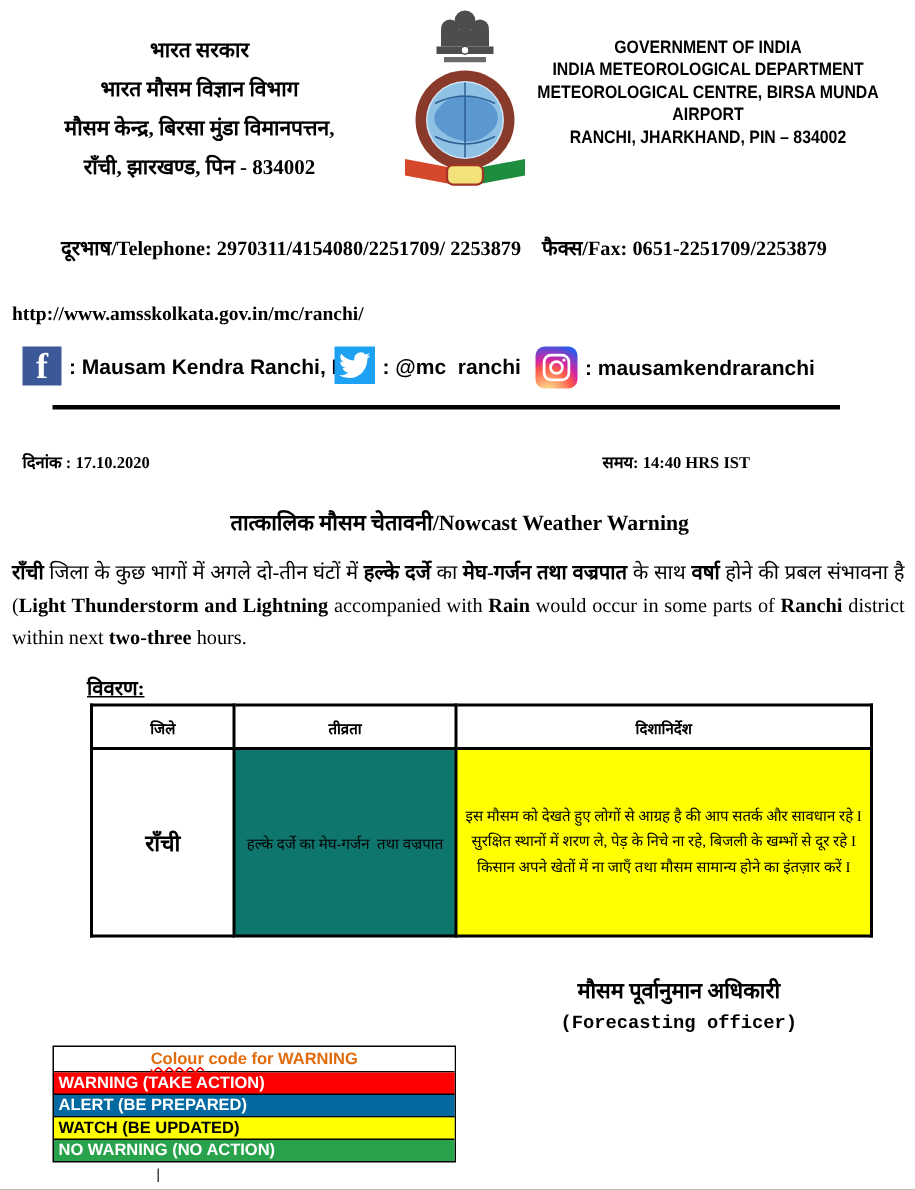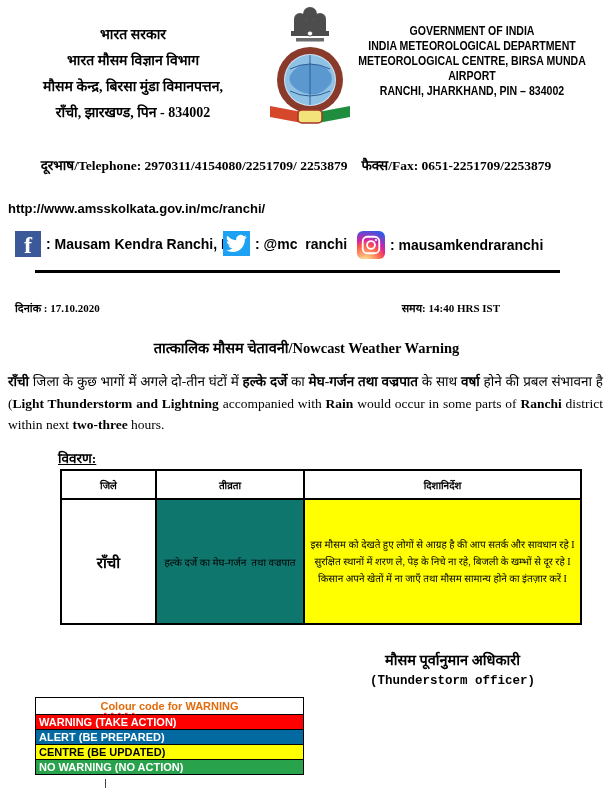--- a/index.html
+++ b/index.html
@@ -14,21 +14,21 @@
              font-family:"Liberation Sans",sans-serif;font-weight:bold;font-size:12px;
              line-height:15px;transform:scaleX(.88);transform-origin:50% 0;}
 
   
   .phone-line{position:absolute;left:0;top:156px;width:592px;text-align:center;
               font-weight:bold;font-size:13.5px;}
   .phone-line .gap{display:inline-block;width:14px;}
   .email-line{position:absolute;left:8px;top:180px;width:594px;font-weight:bold;
               font-size:13.5px;padding-left:47px;box-sizing:border-box;}
   .email-link{color:#0563C1;text-decoration:underline;}
-  .url-line{position:absolute;left:8px;top:201px;font-family:Liberation Sans, sans-serif;
+  .url-line{position:absolute;left:8px;top:201px;font-family:Liberation Serif, serif;
             font-weight:bold;font-size:13px;}
 
   
   .social{position:absolute;left:15px;top:231px;width:580px;height:30px;
           font-family:"Liberation Sans",sans-serif;font-weight:bold;font-size:14px;}
   .social .grp{position:absolute;display:flex;align-items:center;gap:5px;white-space:pre;}
   .grp.fb{left:0;} .grp.tw{left:208;left:208px;} .grp.ig{left:342px;}
   .icon-fb{width:26px;height:26px;background:#3B5998;color:#fff;display:flex;
            align-items:flex-end;justify-content:center;font-family:"Liberation Serif",serif;
            font-weight:bold;font-size:24px;line-height:23px;overflow:hidden;}
@@ -187,27 +187,27 @@
         <div>इस मौसम को देखते हुए लोगों से आग्रह है की आप सतर्क और सावधान रहे I</div>
         <div>सुरक्षित स्थानों में शरण ले, पेड़ के निचे ना रहे,  बिजली के खम्भों से दूर रहे I</div>
         <div>किसान अपने खेतों में ना जाएँ तथा मौसम सामान्य होने का इंतज़ार करें I</div>
       </td>
     </tr>
   </tbody>
     </table>
 
   <div class="signature">
     <div class="sig-hindi">मौसम पूर्वानुमान अधिकारी</div>
-    <div class="sig-eng">(Thunderstorm officer)</div>
+    <div class="sig-eng">(Forecasting officer)</div>
   </div>
 
   <div class="cc-table">
     <div class="cc-title">
       <span class="wavy" style="color: rgb(226, 107, 10);">Colour</span><span style="color: rgb(226, 107, 10);"> code for WARNING</span>
     </div>
     <div class="cc-row" style="background-color: rgb(255, 0, 0); color: rgb(255, 255, 255);">WARNING (TAKE ACTION)</div>
     <div class="cc-row" style="background-color: #0369a1; color: rgb(255, 255, 255);">ALERT (BE PREPARED)</div>
-    <div class="cc-row" style="background-color: rgb(255, 255, 0); color: rgb(0, 0, 0);">CENTRE (BE UPDATED)</div>
+    <div class="cc-row" style="background-color: rgb(255, 255, 0); color: rgb(0, 0, 0);">WATCH (BE UPDATED)</div>
     <div class="cc-row" style="background-color: rgb(40, 163, 76); color: rgb(255, 255, 255);">NO WARNING (NO ACTION)</div>
   </div>
 
   <div class="cursor-mark"></div>
 </div>
 
 </body></html>

